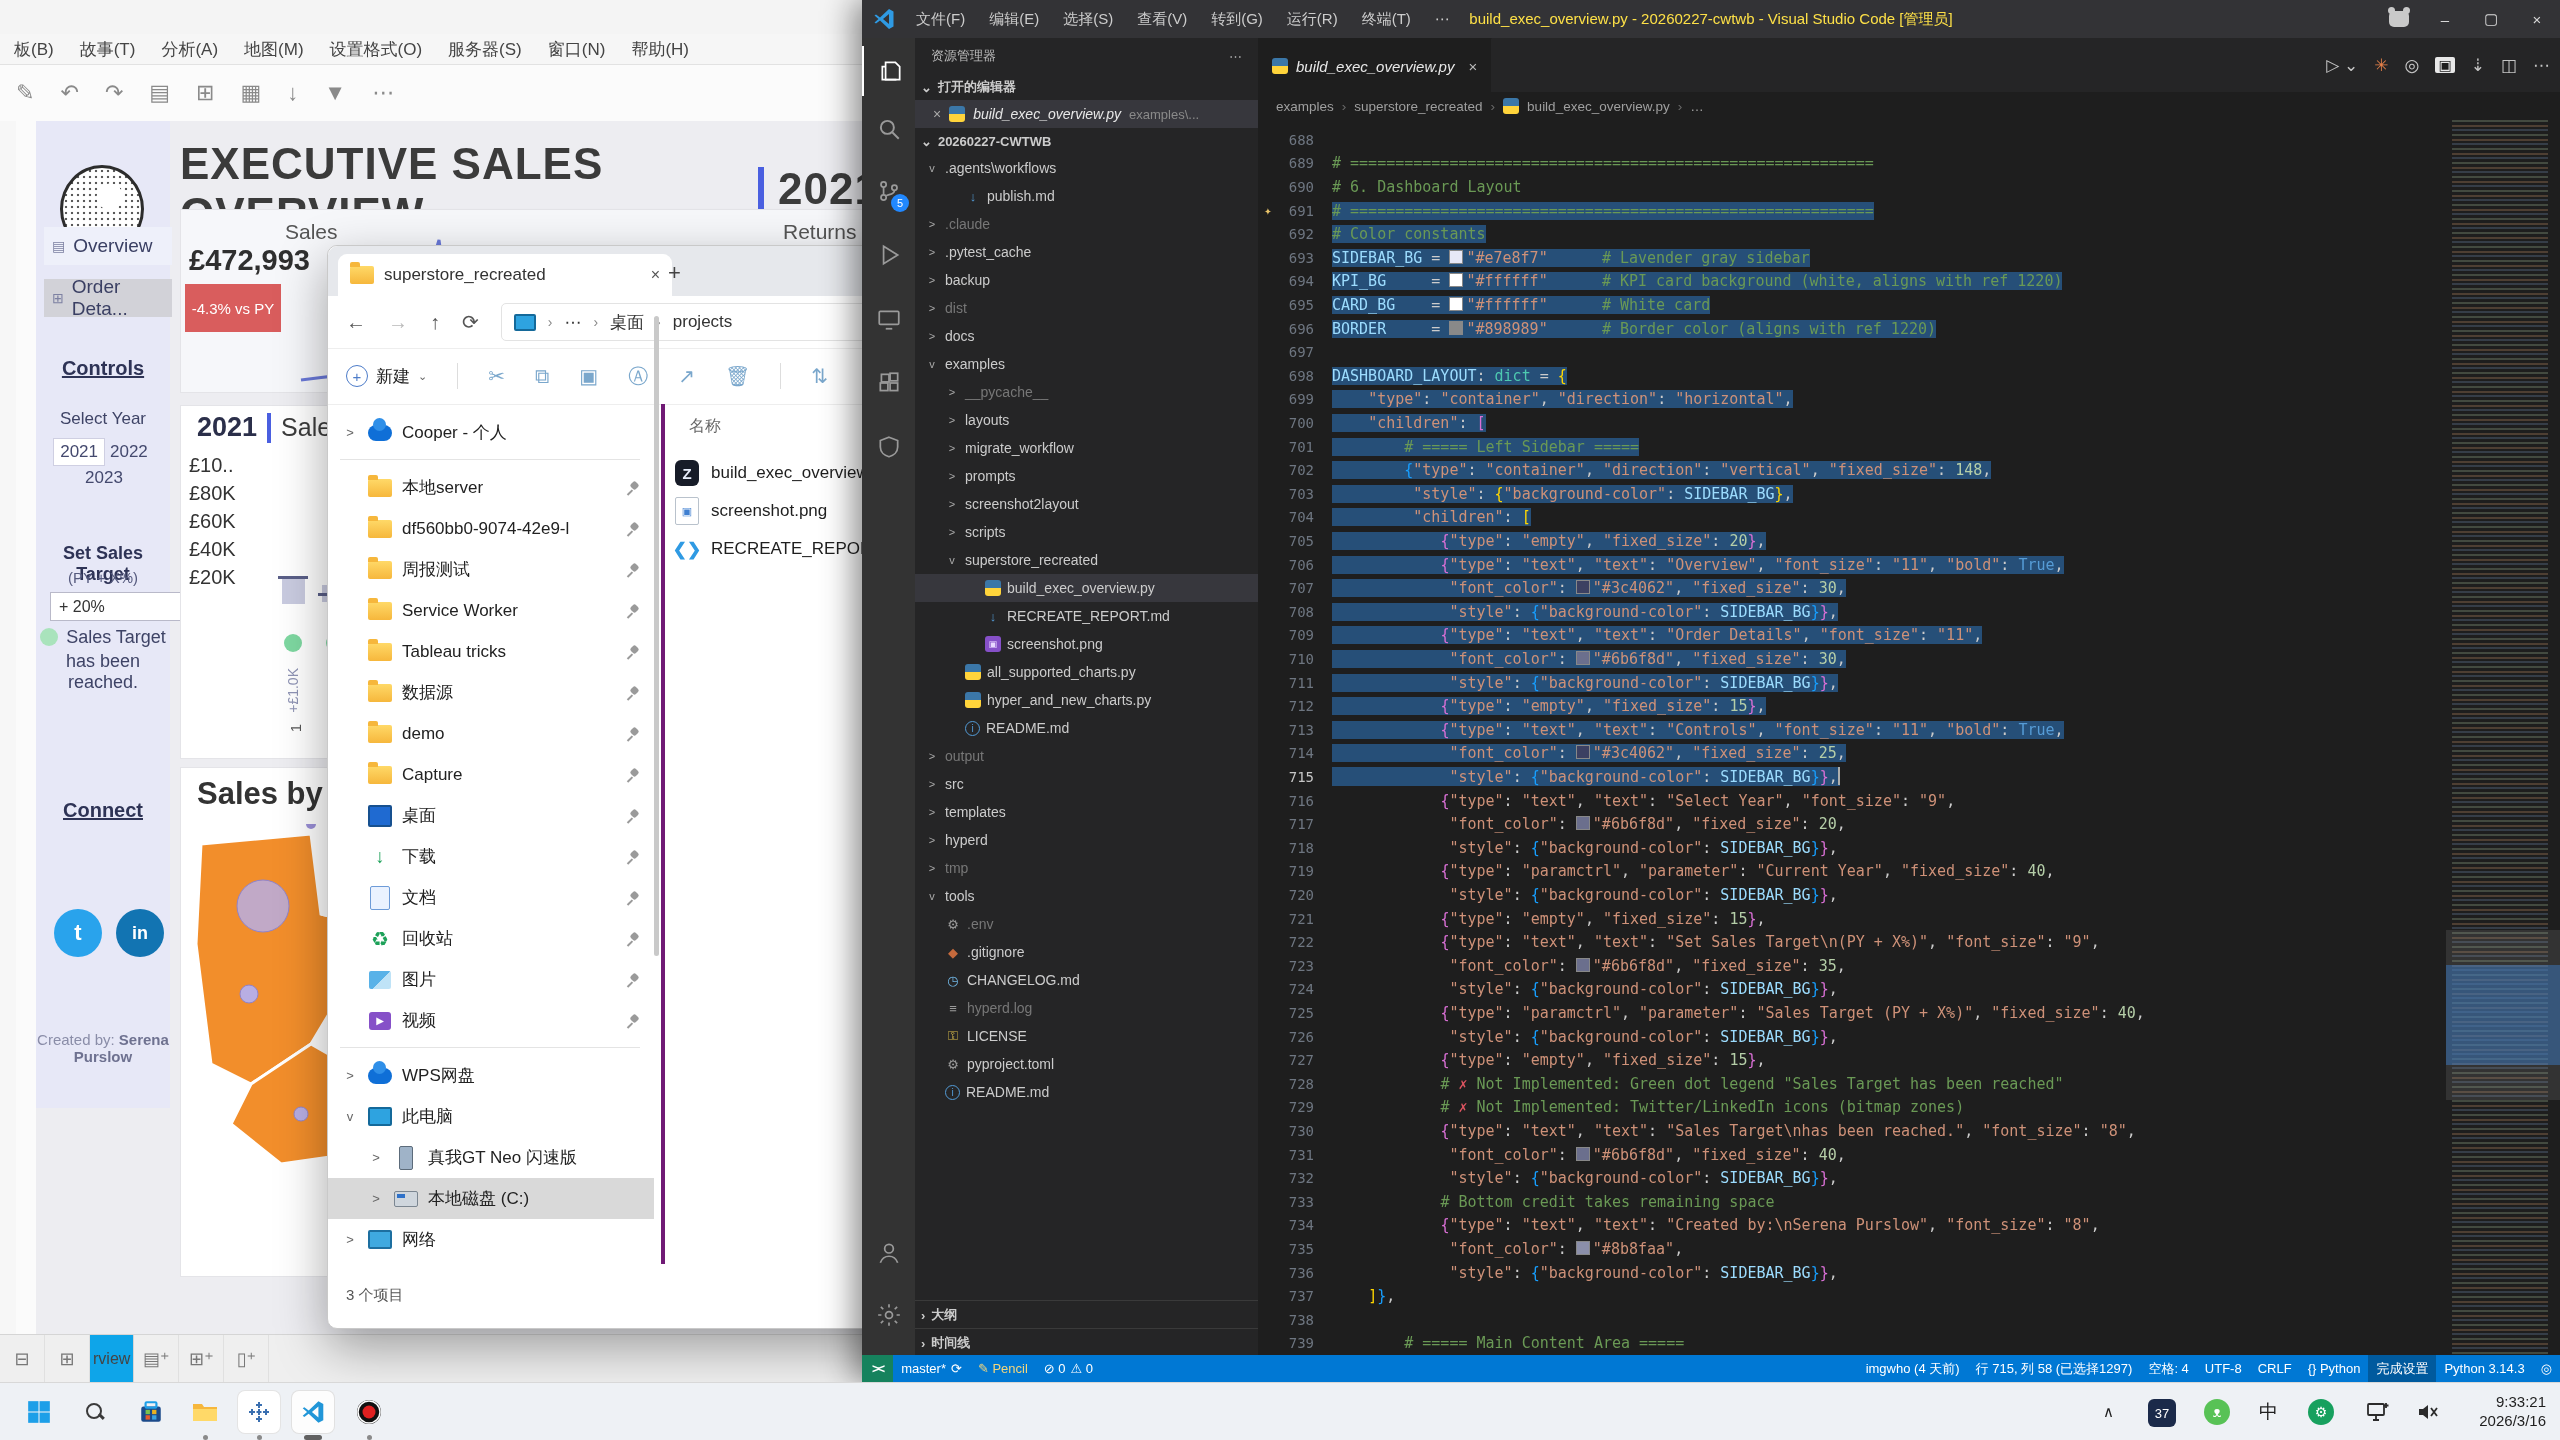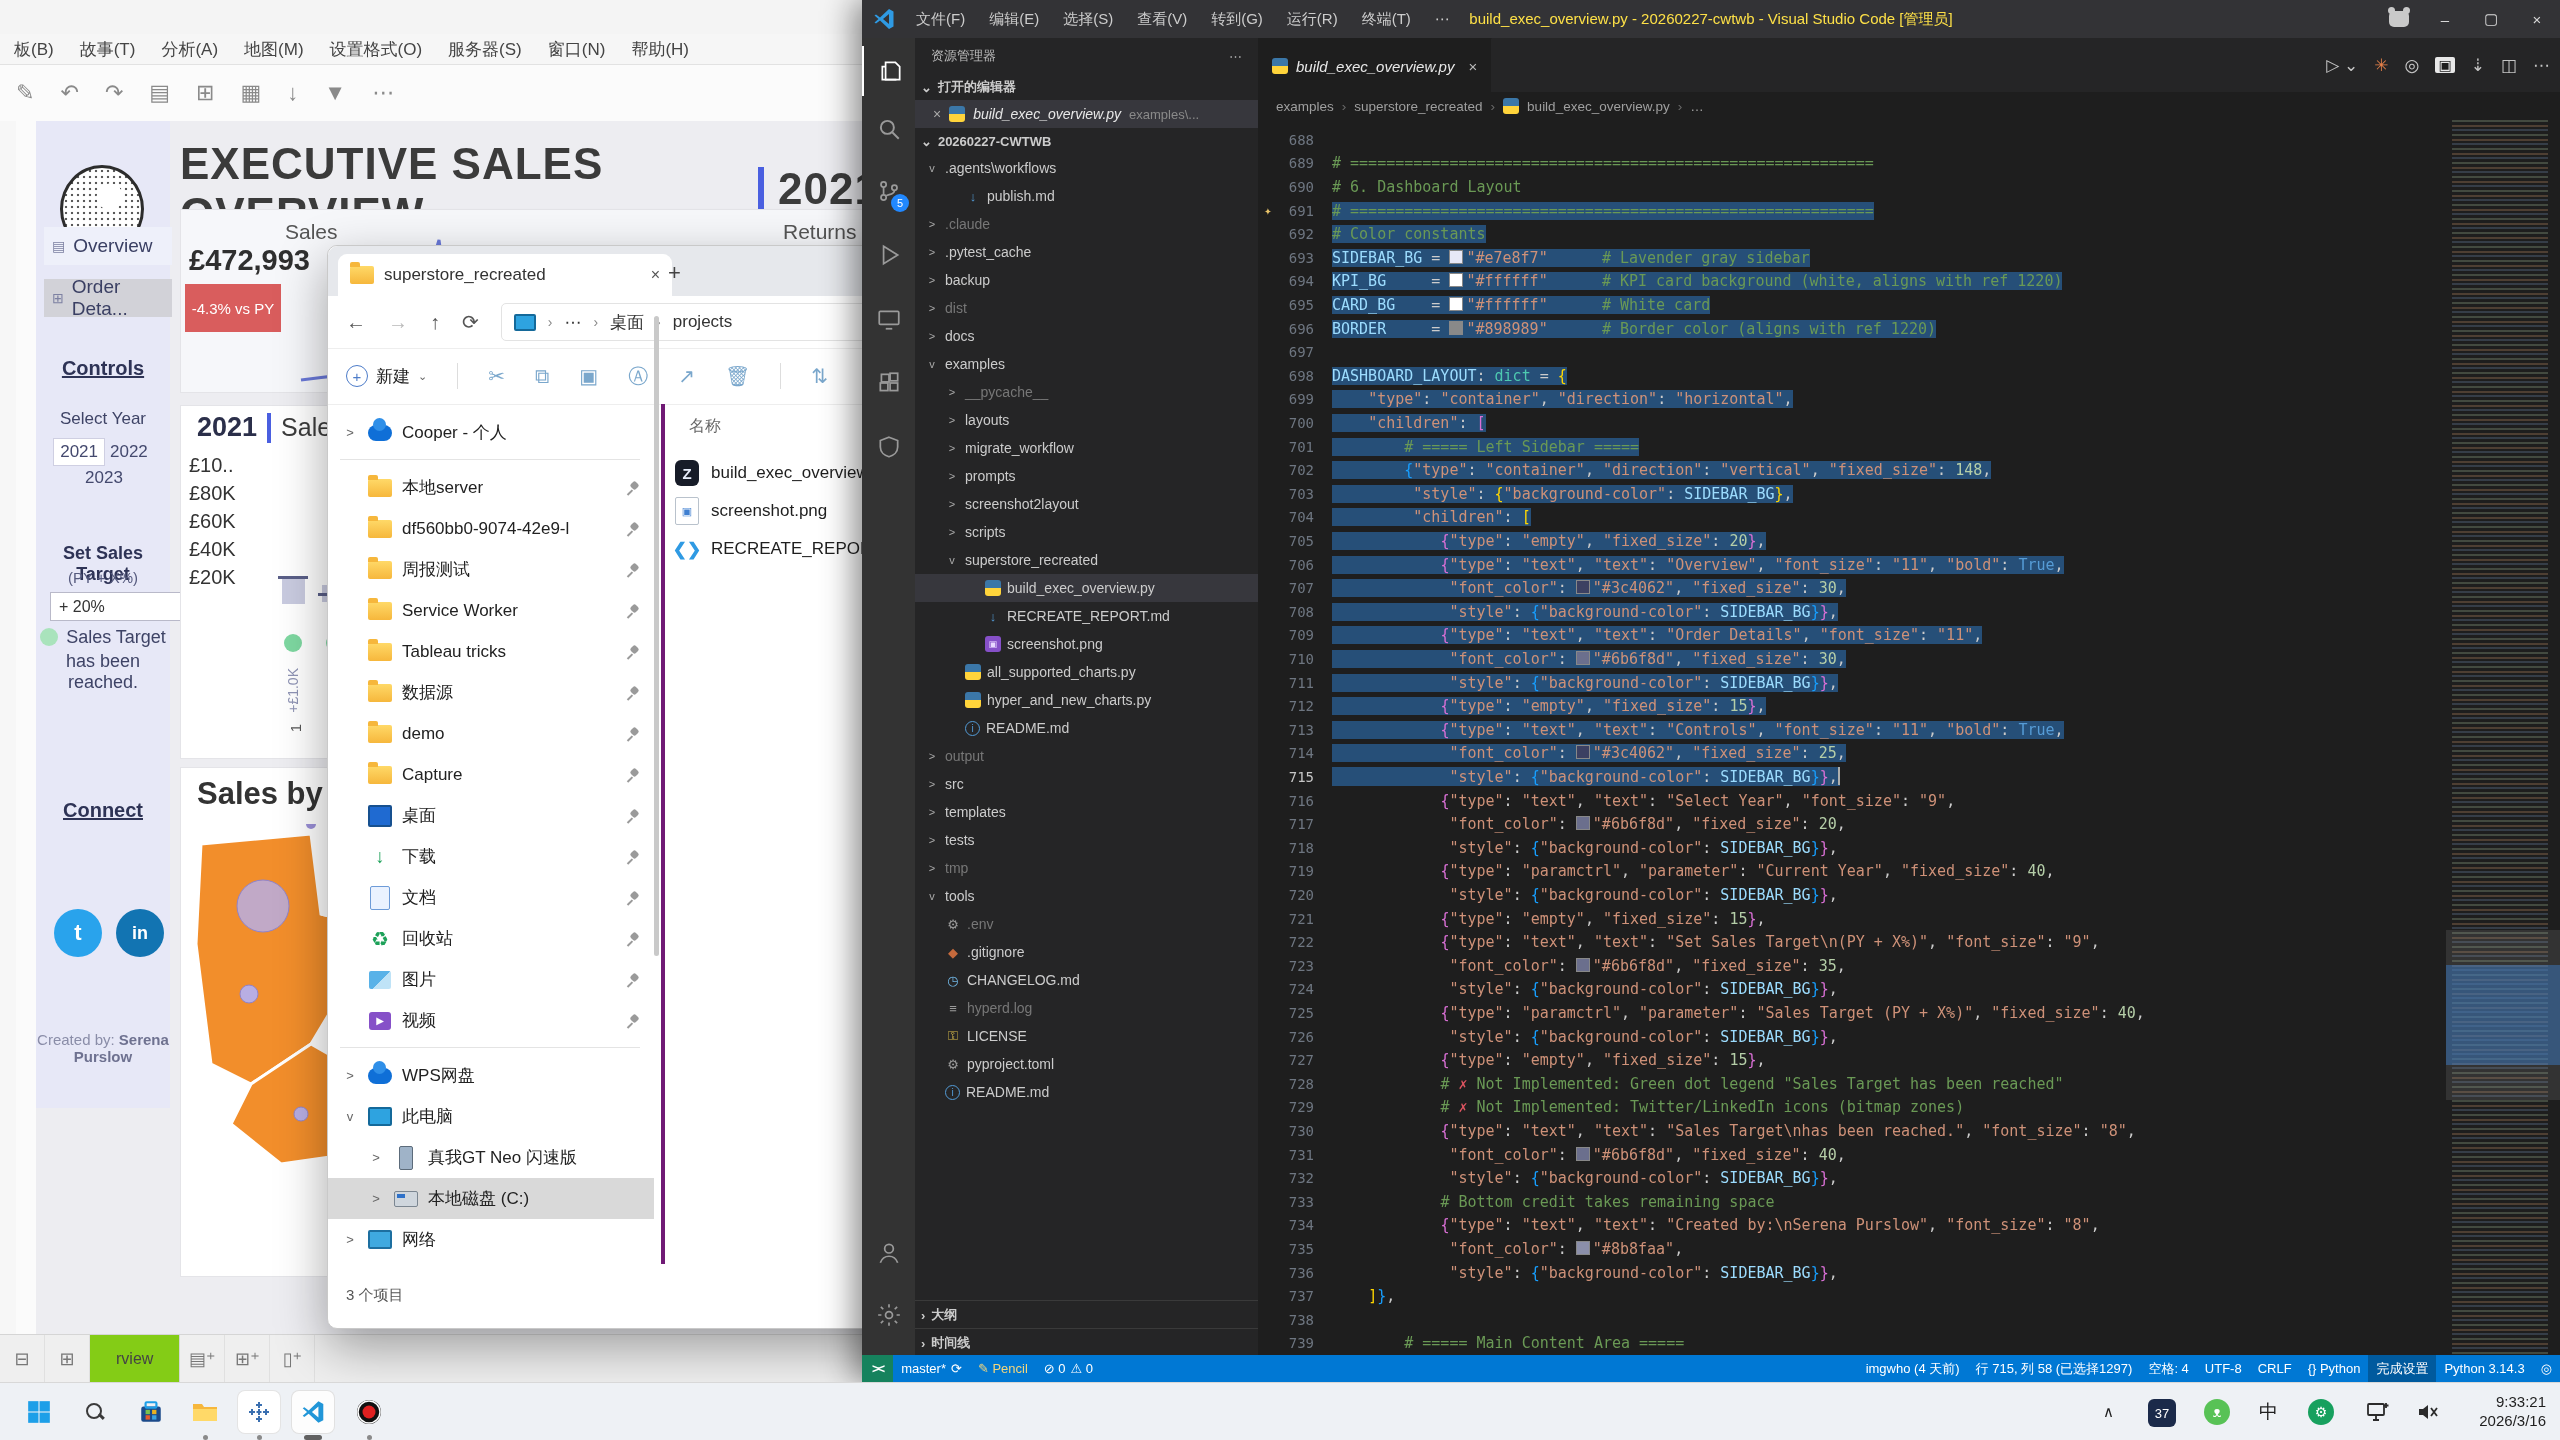--- a/index.html
+++ b/index.html
@@ -46,21 +46,21 @@
   .rlab{position:absolute;writing-mode:vertical-rl;transform:rotate(180deg);font-size:14px;color:#8f94b5;}
   .xlab{position:absolute;writing-mode:vertical-rl;transform:rotate(180deg);font-size:15px;color:#555;}
   #mappanel{left:144px;top:646px;width:722px;height:508px;background:#fff;border:1px solid #e4e4e8;}
   #mappanel h2{position:absolute;left:16px;top:8px;margin:0;font-size:31px;color:#333;}
   #tb-credit{left:0;top:910px;width:134px;text-align:center;font-size:15px;color:#8a8da8;}
   #tb-credit b{color:#6e7190;}
   .socialc{position:absolute;width:48px;height:48px;border-radius:50%;color:#fff;font-weight:bold;
            display:flex;align-items:center;justify-content:center;font-size:22px;}
   #tb-bottom{left:0;top:1334px;width:866px;height:48px;background:#efefef;border-top:1px solid #d5d5d5;
              display:flex;align-items:stretch;font-size:16px;color:#444;}
-  #tb-bottom .sheettab{background:#84cc16;border-right:1px solid #d5d5d5;display:flex;align-items:center;padding:0 26px;}
+  #tb-bottom .sheettab{background:#0ea5e9;border-right:1px solid #d5d5d5;display:flex;align-items:center;padding:0 3px;}
   #tb-bottom .nb{width:44px;display:flex;align-items:center;justify-content:center;color:#777;font-size:18px;border-right:1px solid #e0e0e0;}
   
   #fex{left:327px;top:245px;width:686px;height:1082px;background:#fff;border-radius:10px;
        box-shadow:0 18px 50px rgba(0,0,0,.35);border:1px solid #c9c9c9;}
   #fex-tabs{position:absolute;left:0;top:0;width:100%;height:50px;background:#e6e8ec;border-radius:10px 10px 0 0;}
   .ftab{position:absolute;left:10px;top:8px;width:310px;height:42px;background:#fff;border-radius:9px 9px 0 0;
         display:flex;align-items:center;gap:10px;padding:0 12px;font-size:17px;color:#333;}
   .ftab .x{margin-left:auto;color:#555;font-size:16px;}
   .fplus{position:absolute;left:340px;top:14px;font-size:22px;color:#444;}
   #fex-nav{position:absolute;left:0;top:50px;width:100%;height:52px;background:#fff;display:flex;align-items:center;
@@ -779,21 +779,21 @@
           <div class="vrow" style="top: 616px; padding-left: 10px;">
             <span class="tw">&gt;</span>
             <span>src</span>
           </div>
           <div class="vrow" style="top: 644px; padding-left: 10px;">
             <span class="tw">&gt;</span>
             <span>templates</span>
           </div>
           <div class="vrow" style="top: 672px; padding-left: 10px;">
             <span class="tw">&gt;</span>
-            <span>tests</span>
+            <span>hyperd</span>
           </div>
           <div class="vrow dim" style="top: 700px; padding-left: 10px;">
             <span class="tw">&gt;</span>
             <span>tmp</span>
           </div>
           <div class="vrow" style="top: 728px; padding-left: 10px;">
             <span class="tw">v</span>
             <span>tools</span>
           </div>
           <div class="vrow dim" style="top: 756px; padding-left: 10px;">

